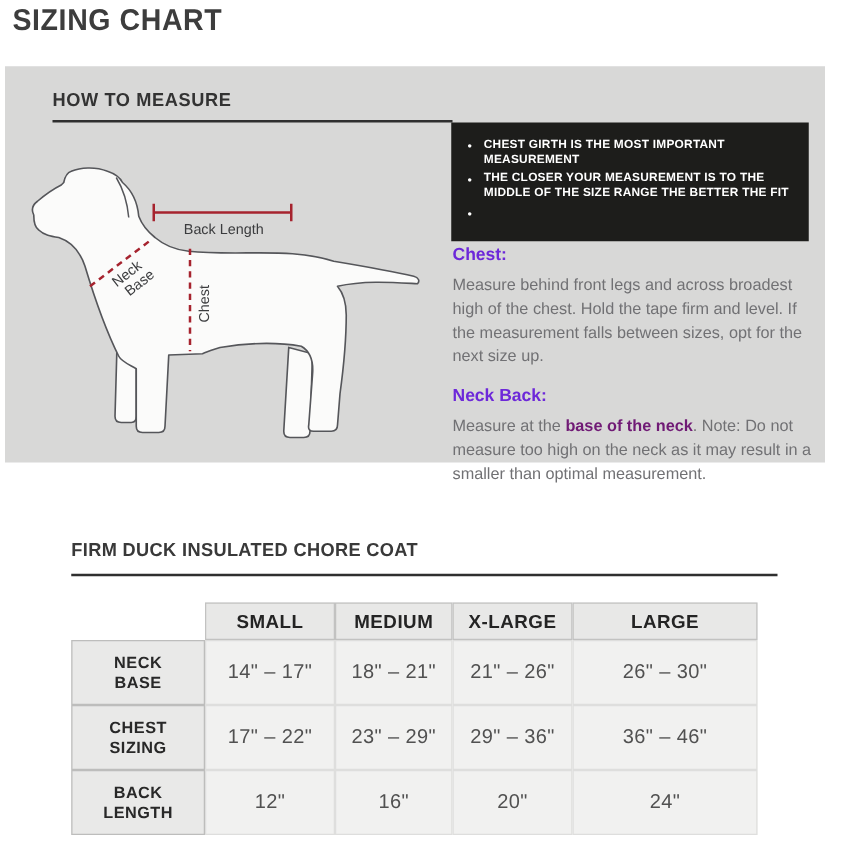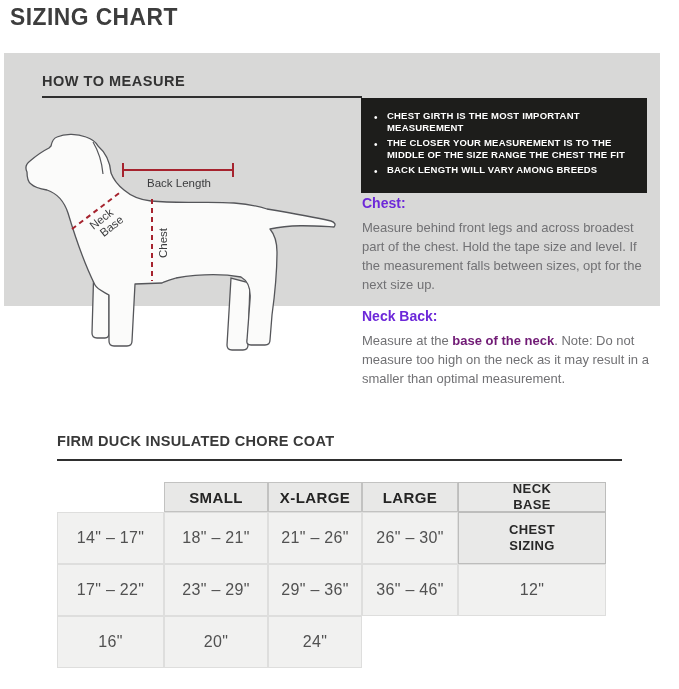--- a/index.html
+++ b/index.html
@@ -7,21 +7,21 @@
   body { font-family: "Liberation Sans", sans-serif; position: relative; }
 
   .page-title {
     position: absolute; left: 10px; top: 3px;
     font-size: 24px; font-weight: bold; color: #3d3d3d;
     letter-spacing: 0.5px; transform: scaleX(0.95); transform-origin: left top;
   }
 
   
   .panel {
-    position: absolute; left: 4px; top: 53px; width: 656px; height: 253px;
+    position: absolute; left: 4px; top: 53px; width: 656px; height: 317px;
     background: #d8d8d7;
   }
   .htm-heading {
     position: absolute; left: 38px; top: 19px;
     font-size: 15px; font-weight: bold; color: #333333; letter-spacing: 0.5px;
     transform: scaleX(0.97); transform-origin: left top;
   }
   .htm-rule {
     position: absolute; left: 38px; top: 43px; width: 320px; height: 2px;
     background: #2f2f2f;
@@ -146,44 +146,44 @@
     <text transform="translate(163,190) rotate(-90)" text-anchor="middle" font-size="11.5" fill="#3b3c3e">Chest</text>
   </svg>
 
   <div class="tips-box">
     <div class="tip-item">
       <span class="tip-bullet">•</span>
       <span class="tip-text">CHEST GIRTH IS THE MOST IMPORTANT MEASUREMENT</span>
     </div>
     <div class="tip-item">
       <span class="tip-bullet">•</span>
-      <span class="tip-text">THE CLOSER YOUR MEASUREMENT IS TO THE MIDDLE OF THE SIZE RANGE THE CHEST THE FIT</span>
+      <span class="tip-text">THE CLOSER YOUR MEASUREMENT IS TO THE MIDDLE OF THE SIZE RANGE THE BETTER THE FIT</span>
     </div>
     <div class="tip-item">
       <span class="tip-bullet">•</span>
-      <span class="tip-text">BACK LENGTH WILL VARY AMONG BREEDS</span>
     </div>
   </div>
 
   <div class="info-col">
     <div class="info-heading">Chest:</div>
-    <div class="info-body">Measure behind front legs and across broadest part of the chest. Hold the tape size and level. If the measurement falls between sizes, opt for the next size up.</div>
+    <div class="info-body">Measure behind front legs and across broadest high of the chest. Hold the tape firm and level. If the measurement falls between sizes, opt for the next size up.</div>
     <div class="info-heading">Neck Back:</div>
     <div class="info-body"><span>Measure at the </span><b>base of the neck</b><span>. Note: Do not measure too high on the neck as it may result in a smaller than optimal measurement.</span></div>
   </div>
 
 </div>
 
 <div class="chart-heading">FIRM DUCK INSULATED CHORE COAT</div>
 <div class="chart-rule"></div>
 
 <div class="size-table">
 
   <div class="cell spacer-cell"></div>
   <div class="cell head-cell">SMALL</div>
+  <div class="cell head-cell">MEDIUM</div>
   <div class="cell head-cell">X-LARGE</div>
   <div class="cell head-cell">LARGE</div>
 
   <div class="cell label-cell">
     <div>NECK</div>
     <div>BASE</div>
   </div>
   <div class="cell data-cell">14" – 17"</div>
   <div class="cell data-cell">18" – 21"</div>
   <div class="cell data-cell">21" – 26"</div>
@@ -191,17 +191,21 @@
 
   <div class="cell label-cell">
     <div>CHEST</div>
     <div>SIZING</div>
   </div>
   <div class="cell data-cell">17" – 22"</div>
   <div class="cell data-cell">23" – 29"</div>
   <div class="cell data-cell">29" – 36"</div>
   <div class="cell data-cell">36" – 46"</div>
 
+  <div class="cell label-cell">
+    <div>BACK</div>
+    <div>LENGTH</div>
+  </div>
   <div class="cell data-cell">12"</div>
   <div class="cell data-cell">16"</div>
   <div class="cell data-cell">20"</div>
   <div class="cell data-cell">24"</div>
 </div>
 
 </body></html>

